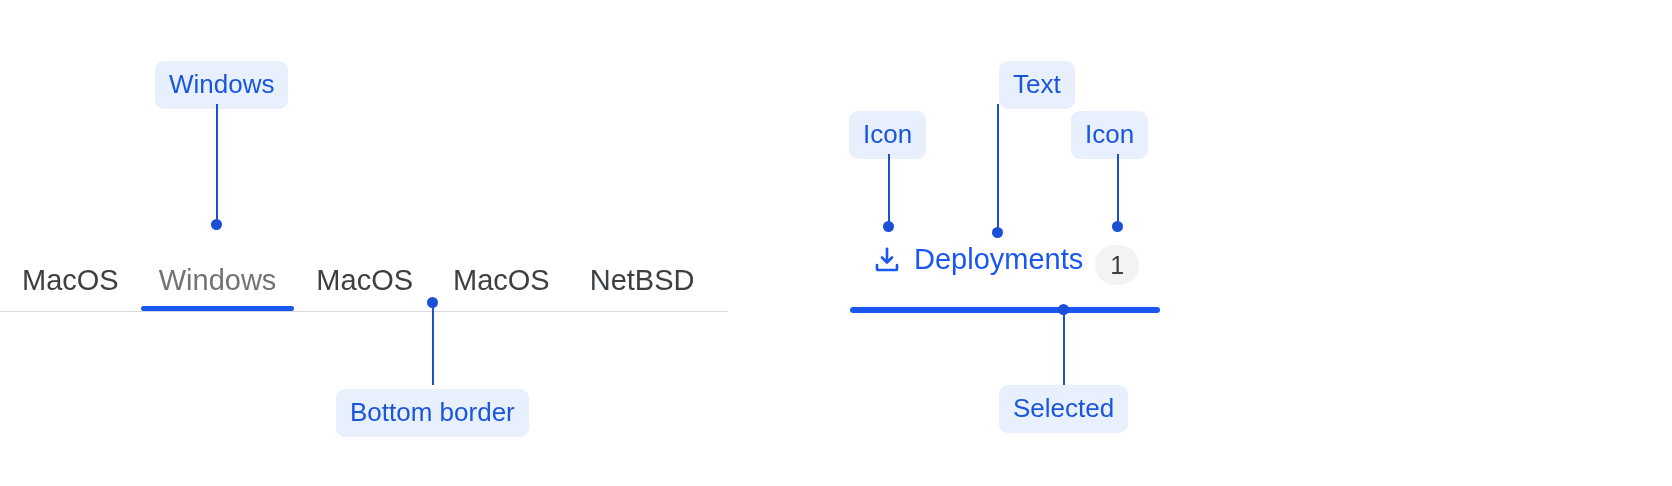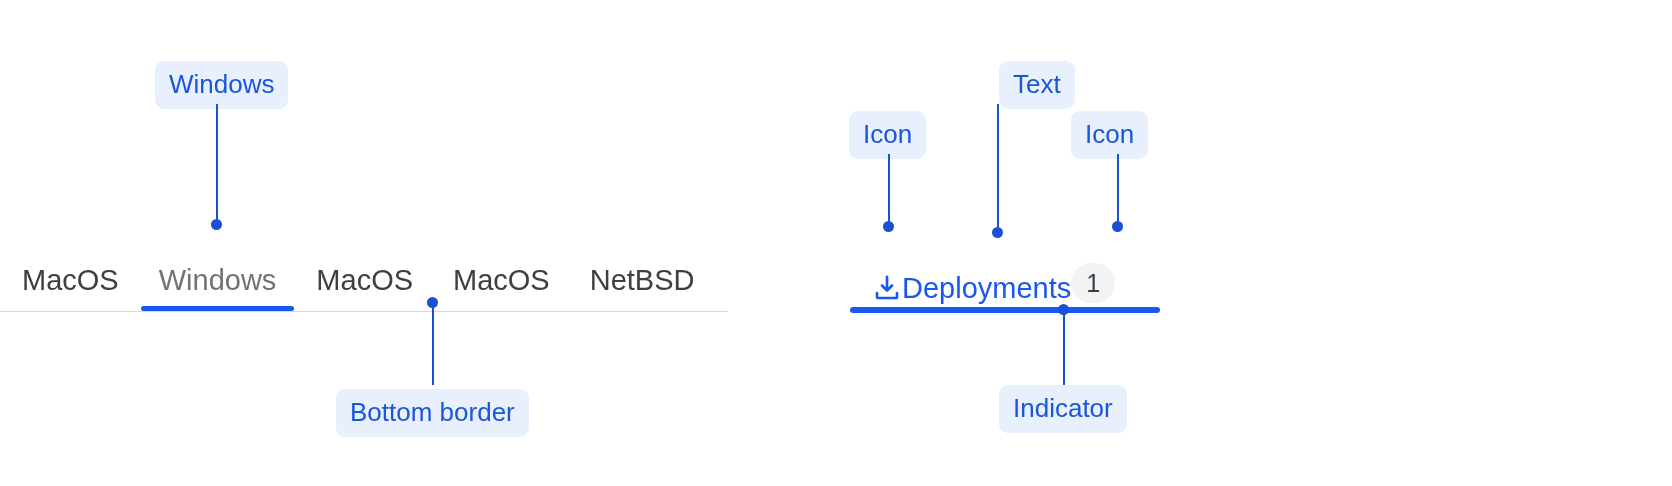--- a/index.html
+++ b/index.html
@@ -103,23 +103,23 @@
     left: 850px;
     top: 245px;
     width: 312px;
     height: 68px;
   }
   .rtab-inner {
     position: absolute;
     left: 22px;
     top: 0;
     display: flex;
-    align-items: flex-end;
+    align-items: flex-start;
     height: 58px;
-    gap: 0;
+    gap: 12px;
   }
   .rtab-icon {
     width: 30px;
     height: 30px;
     display: block;
     flex: 0 0 auto;
   }
   .rtab-label {
     font-size: 29px;
     color: #1a56f0;
@@ -196,15 +196,15 @@
   <div class="anno-pill" style="left:999px; top:61px;">Text</div>
   <div class="anno-line" style="left:997px; top:104px; height:128px;"></div>
   <div class="anno-dot" style="left:992px; top:227px;"></div>
 
   <div class="anno-pill" style="left:1071px; top:111px;">Icon</div>
   <div class="anno-line" style="left:1117px; top:154px; height:72px;"></div>
   <div class="anno-dot" style="left:1112px; top:221px;"></div>
 
   <div class="anno-dot" style="left:1058px; top:304px;"></div>
   <div class="anno-line" style="left:1063px; top:310px; height:75px;"></div>
-  <div class="anno-pill" style="left:999px; top:385px;">Indicator</div>
+  <div class="anno-pill" style="left:999px; top:385px;">Selected</div>
 
 </div>
 
 </body></html>

